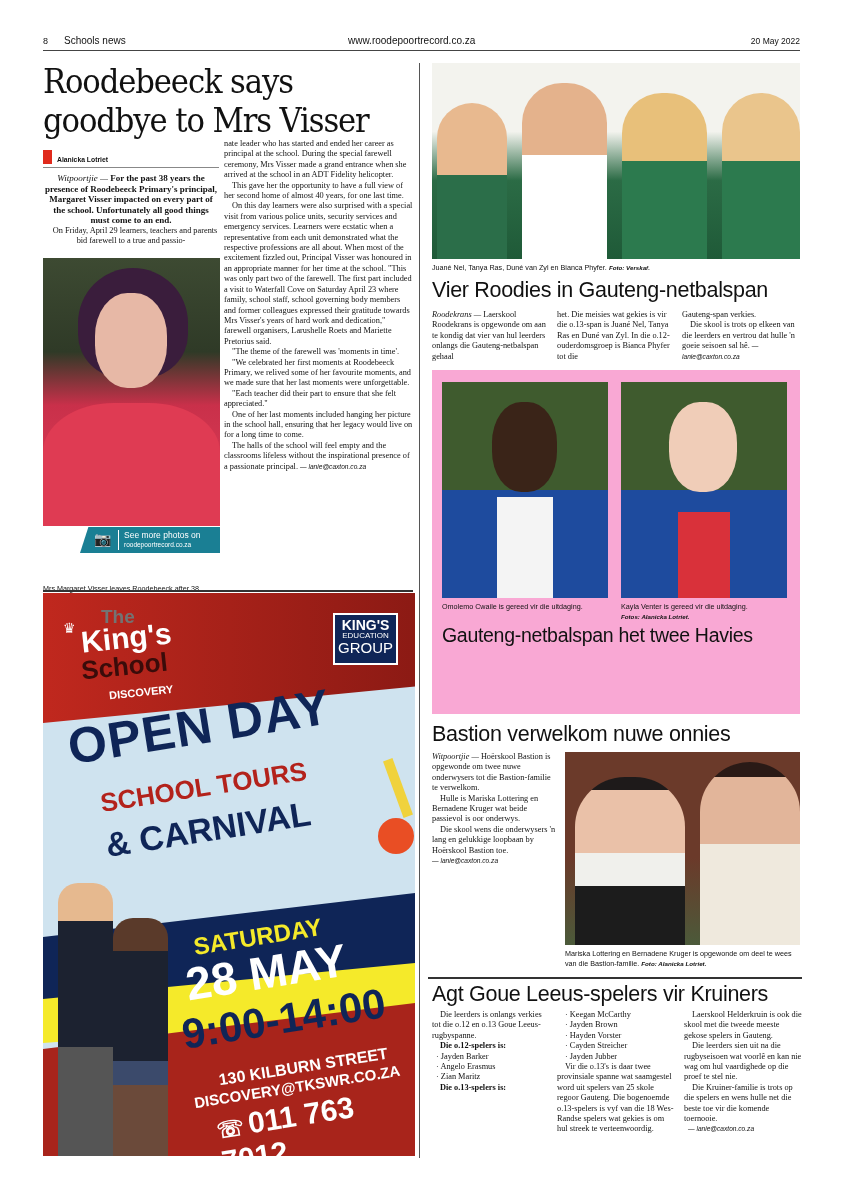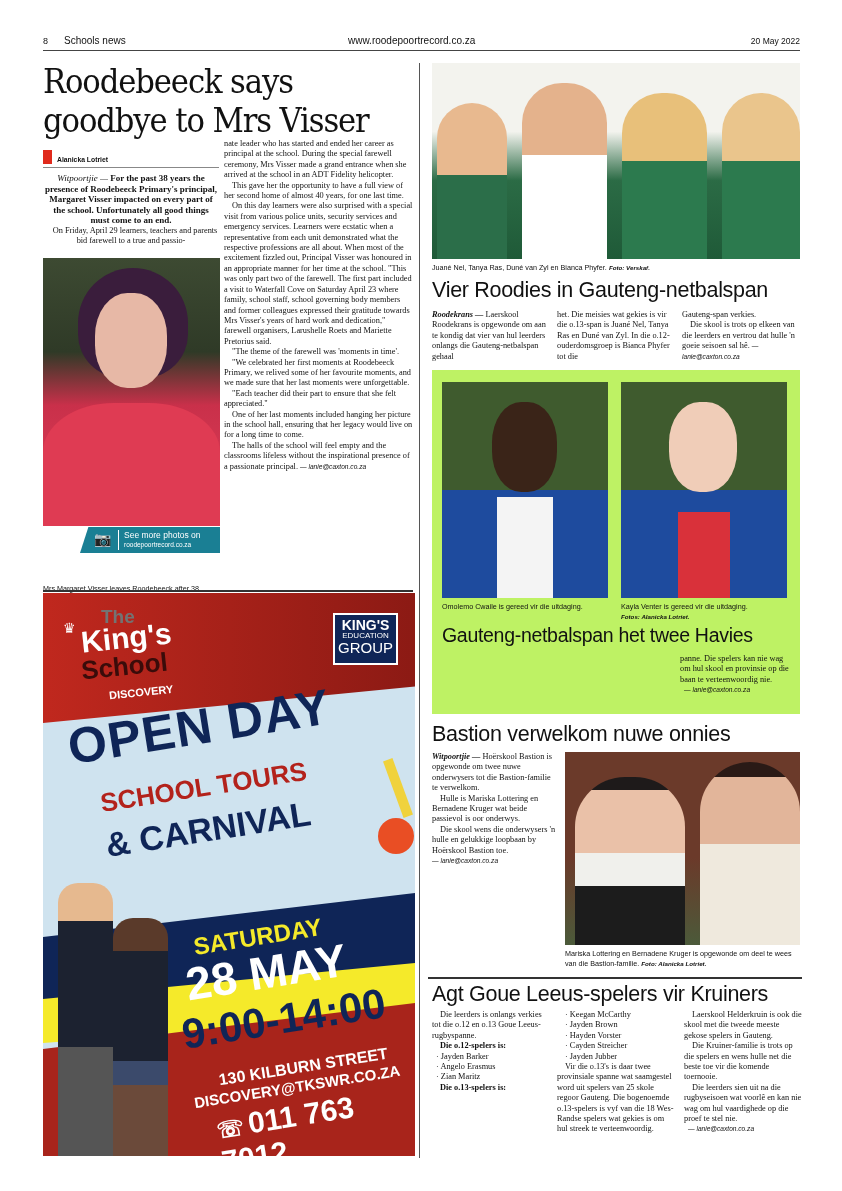--- a/index.html
+++ b/index.html
@@ -3,21 +3,21 @@
 <meta charset="utf-8">
 <style>
   * { box-sizing: border-box; margin: 0; padding: 0; }
   body { width: 842px; height: 1191px; background: #fff; position: relative; overflow: hidden; font-family: "Liberation Serif", serif; color: #111; }
   .abs { position: absolute; }
   .sans { font-family: "Liberation Sans", sans-serif; }
   .body-text { font-family: "Liberation Serif", serif; font-size: 8.3px; line-height: 10.4px; color: #111; }
   .body-text p { text-indent: 8px; }
   .body-text p.first { text-indent: 0; }
   .lead-bold { font-weight: bold; font-size: 9px; line-height: 10.6px; }
-  .place { font-style: italic; font-weight: bold; }
+  .place { font-style: italic; font-weight: normal; }
   .byline-email { font-family: "Liberation Sans", sans-serif; font-style: italic; font-size: 6.6px; }
   .caption { font-family: "Liberation Sans", sans-serif; font-size: 7.2px; line-height: 9.6px; color: #111; }
   .credit { font-style: italic; font-weight: bold; font-size: 6.2px; }
   .headline-sans { font-family: "Liberation Sans", sans-serif; font-weight: normal; color: #111; letter-spacing: -0.3px; }
   .photo { overflow: hidden; }
   ul.bullets { list-style: none; }
   ul.bullets li::before { content: "· "; }
 </style>
 </head>
 <body>
@@ -123,46 +123,42 @@
   <p class="first"><span class="place">Roodekrans —</span> <span>Laerskool Roodekrans is opgewonde om aan te kondig dat vier van hul leerders onlangs die Gauteng-netbalspan gehaal</span></p>
 </div>
 <div class="abs body-text" style="left:557px;top:310px;width:118px;">
   <p class="first">het. Die meisies wat gekies is vir die o.13-span is Juané Nel, Tanya Ras en Duné van Zyl. In die o.12-ouderdomsgroep is Bianca Phyfer tot die</p>
 </div>
 <div class="abs body-text" style="left:682px;top:310px;width:120px;">
   <p class="first">Gauteng-span verkies.</p>
   <p><span>Die skool is trots op elkeen van die leerders en vertrou dat hulle 'n goeie seisoen sal hê.</span> <span class="byline-email">— lanie@caxton.co.za</span></p>
 </div>
 
-<div class="abs" style="left:432px;top:370px;width:368px;height:344px;background:#bef264;">
+<div class="abs" style="left:432px;top:370px;width:368px;height:344px;background:#f9a8d4;">
   <div class="abs photo" style="left:10px;top:12px;width:166px;height:216px;background:linear-gradient(180deg,#3f5b2e 0 50%,#1e4b9e 50%);">
     <div class="abs" style="left:50px;top:20px;width:65px;height:90px;border-radius:45%;background:#3a2418;"></div>
     <div class="abs" style="left:55px;top:115px;width:56px;height:101px;background:#f4f4f4;"></div>
   </div>
   <div class="abs photo" style="left:189px;top:12px;width:166px;height:216px;background:linear-gradient(180deg,#3f5b2e 0 50%,#1e4b9e 50%);">
     <div class="abs" style="left:48px;top:20px;width:68px;height:90px;border-radius:45%;background:#f0cdb8;"></div>
     <div class="abs" style="left:57px;top:130px;width:52px;height:86px;background:#d9313a;"></div>
   </div>
   <div class="abs caption" style="left:10px;top:232px;width:160px;">Omolemo Cwaile is gereed vir die uitdaging.</div>
   <div class="abs caption" style="left:189px;top:232px;width:170px;">
     <span>Kayla Venter is gereed vir die uitdaging.</span><br>
     <span class="credit">Fotos: Alanicka Lotriet.</span>
   </div>
   <h2 class="abs headline-sans" style="left:10px;top:254px;font-size:19.5px;white-space:nowrap;">Gauteng-netbalspan het twee Havies</h2>
-  <div class="abs body-text" style="left:248px;top:284px;width:112px;">
-    <p class="first">panne. Die spelers kan nie wag om hul skool en provinsie op die baan te verteenwoordig nie.</p>
-    <p class="first byline-email" style="padding-left:4px;">— lanie@caxton.co.za</p>
-  </div>
 </div>
 
 <h2 class="abs headline-sans" style="left:432px;top:722px;font-size:21.5px;white-space:nowrap;">Bastion verwelkom nuwe onnies</h2>
 <div class="abs body-text" style="left:432px;top:752px;width:126px;">
   <p class="first"><span class="place">Witpoortjie —</span> <span>Hoërskool Bastion is opgewonde om twee nuwe onderwysers tot die Bastion-familie te verwelkom.</span></p>
   <p>Hulle is Mariska Lottering en Bernadene Kruger wat beide passievol is oor onderwys.</p>
-  <p>Die skool wens die onderwysers 'n hulle en gelukkige loopbaan by Hoërskool Bastion toe.</p>
+  <p>Die skool wens die onderwysers 'n lang en gelukkige loopbaan by Hoërskool Bastion toe.</p>
   <p class="first byline-email">— lanie@caxton.co.za</p>
 </div>
 <div class="abs photo" style="left:565px;top:752px;width:235px;height:193px;background:linear-gradient(180deg,#6b3a2a 0 55%,#4b5a3a 100%);">
   <div class="abs" style="left:10px;top:25px;width:110px;height:168px;border-radius:50px 50px 0 0;background:linear-gradient(180deg,#1e1a1a 0 8%,#eac1a8 8% 45%,#f0f0ec 45% 65%,#1c1c1c 65%);"></div>
   <div class="abs" style="left:135px;top:10px;width:100px;height:183px;border-radius:50px 50px 0 0;background:linear-gradient(180deg,#2a1a16 0 8%,#e2b59a 8% 45%,#efe9dd 45%);"></div>
 </div>
 <div class="abs caption" style="left:565px;top:949px;width:240px;">
   <span>Mariska Lottering en Bernadene Kruger is opgewonde om deel te wees van die Bastion-familie.</span>
   <span class="credit">Foto: Alanicka Lotriet.</span>
 </div>
@@ -184,16 +180,16 @@
     <li>Keegan McCarthy</li>
     <li>Jayden Brown</li>
     <li>Hayden Vorster</li>
     <li>Cayden Streicher</li>
     <li>Jayden Jubber</li>
   </ul>
   <p>Vir die o.13's is daar twee provinsiale spanne wat saamgestel word uit spelers van 25 skole regoor Gauteng. Die bogenoemde o.13-spelers is vyf van die 18 Wes-Randse spelers wat gekies is om hul streek te verteenwoordig.</p>
 </div>
 <div class="abs body-text" style="left:684px;top:1010px;width:118px;">
   <p>Laerskool Helderkruin is ook die skool met die tweede meeste gekose spelers in Gauteng.</p>
+  <p>Die leerders sien uit na die rugbyseisoen wat voorlê en kan nie wag om hul vaardighede op die proef te stel nie.</p>
   <p>Die Kruiner-familie is trots op die spelers en wens hulle net die beste toe vir die komende toernooie.</p>
-  <p>Die leerders sien uit na die rugbyseisoen wat voorlê en kan nie wag om hul vaardighede op die proef te stel nie.</p>
   <p class="first byline-email" style="padding-left:4px;">— lanie@caxton.co.za</p>
 </div>
 
 </body></html>

